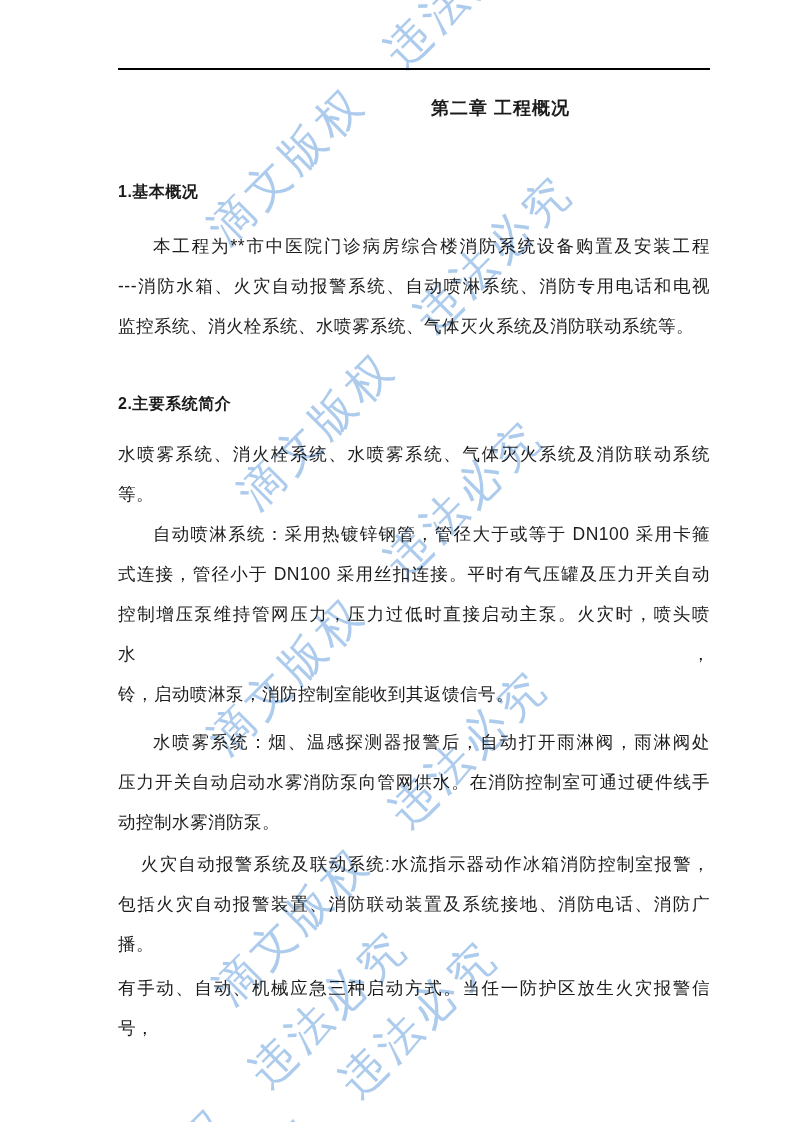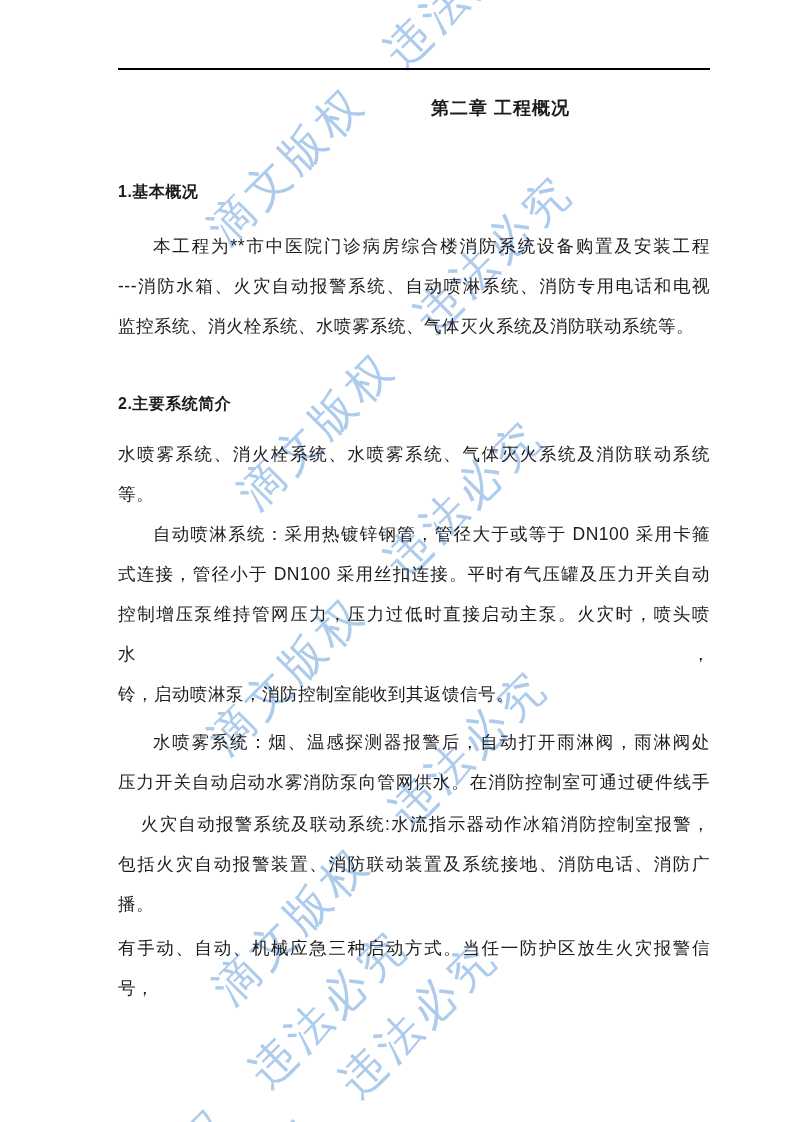--- a/index.html
+++ b/index.html
@@ -109,20 +109,21 @@
     <div class="para para3">
         <div class="line first">自动喷淋系统：采用热镀锌钢管，管径大于或等于 DN100 采用卡箍</div>
         <div class="line">式连接，管径小于 DN100 采用丝扣连接。平时有气压罐及压力开关自动</div>
         <div class="line">控制增压泵维持管网压力，压力过低时直接启动主泵。火灾时，喷头喷水，</div>
         <div class="line last">铃，启动喷淋泵，消防控制室能收到其返馈信号。</div>
       </div>
 
     <div class="para para4">
         <div class="line first">水喷雾系统：烟、温感探测器报警后，自动打开雨淋阀，雨淋阀处</div>
         <div class="line">压力开关自动启动水雾消防泵向管网供水。在消防控制室可通过硬件线手</div>
+        <div class="line last">动控制水雾消防泵。</div>
       </div>
 
     <div class="para para5 indent-sm">
         <div class="line first">火灾自动报警系统及联动系统:水流指示器动作冰箱消防控制室报警，</div>
         <div class="line last">包括火灾自动报警装置、消防联动装置及系统接地、消防电话、消防广播。</div>
       </div>
 
     <div class="para para6 indent-sm">
         <div class="line last">有手动、自动、机械应急三种启动方式。当任一防护区放生火灾报警信号，</div>
       </div>

